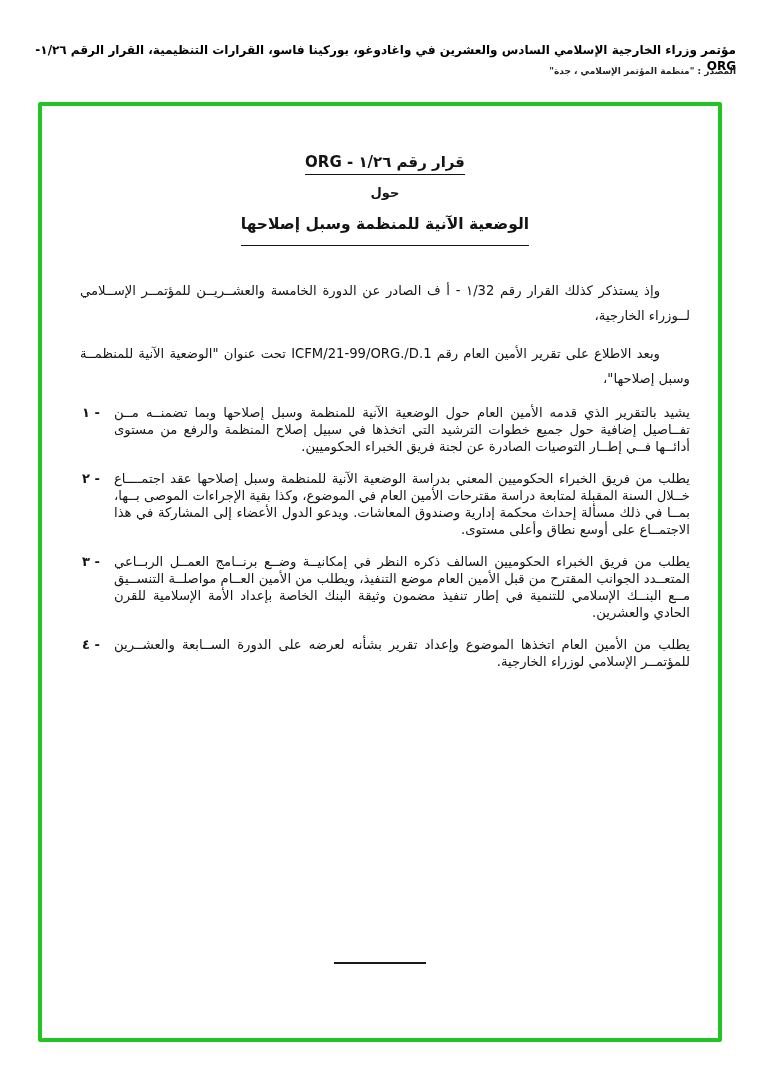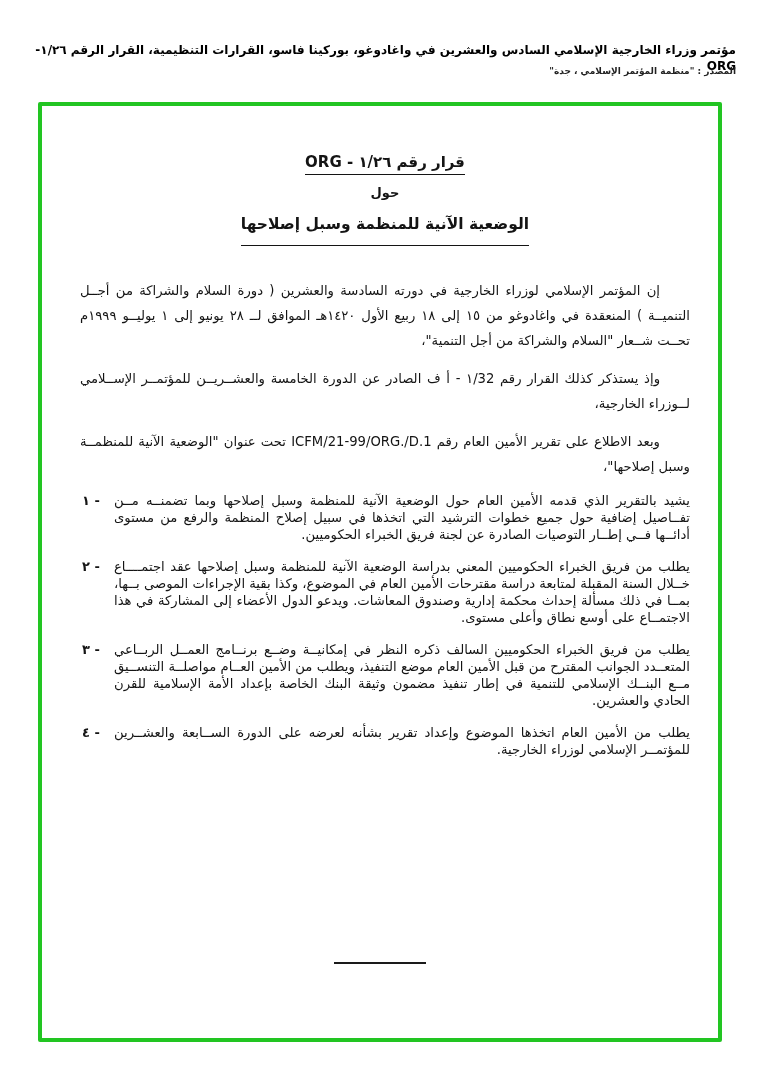--- a/index.html
+++ b/index.html
@@ -84,21 +84,20 @@
           <span>قرار رقم ١/٢٦ - ORG</span>
         </div>
         <div class="title-about">
           <span>حول</span>
         </div>
         <div class="title-subject">
           <span>الوضعية الآنية للمنظمة وسبل إصلاحها</span>
         </div>
       </div>
 
-      <p class="para">إن المؤتمر الإسلامي لوزراء الخارجية في دورته السادسة والعشرين ( دورة السلام والشراكة من أجــل التنميــة ) المنعقدة في واغادوغو من ١٥ إلى ١٨ ربيع الأول ١٤٢٠هـ الموافق لــ ٢٨ يونيو إلى ١ يوليــو ١٩٩٩م تحــت شــعار "السلام والشراكة من أجل التنمية"،</p>
       <p class="para">وإذ يستذكر كذلك القرار رقم ١/32 - أ ف الصادر عن الدورة الخامسة والعشــريــن للمؤتمــر الإســلامي لــوزراء الخارجية،</p>
       <p class="para">وبعد الاطلاع على تقرير الأمين العام رقم ICFM/21-99/ORG./D.1 تحت عنوان "الوضعية الآنية للمنظمــة وسبل إصلاحها"،</p>
 
       <div class="items">
 
         <div class="item">
           <span class="marker">١ -</span>
           <p class="item-text">يشيد بالتقرير الذي قدمه الأمين العام حول الوضعية الآنية للمنظمة وسبل إصلاحها وبما تضمنــه مــن تفــاصيل إضافية حول جميع خطوات الترشيد التي اتخذها في سبيل إصلاح المنظمة والرفع من مستوى أدائــها فــي إطــار التوصيات الصادرة عن لجنة فريق الخبراء الحكوميين.</p>
         </div>
 

